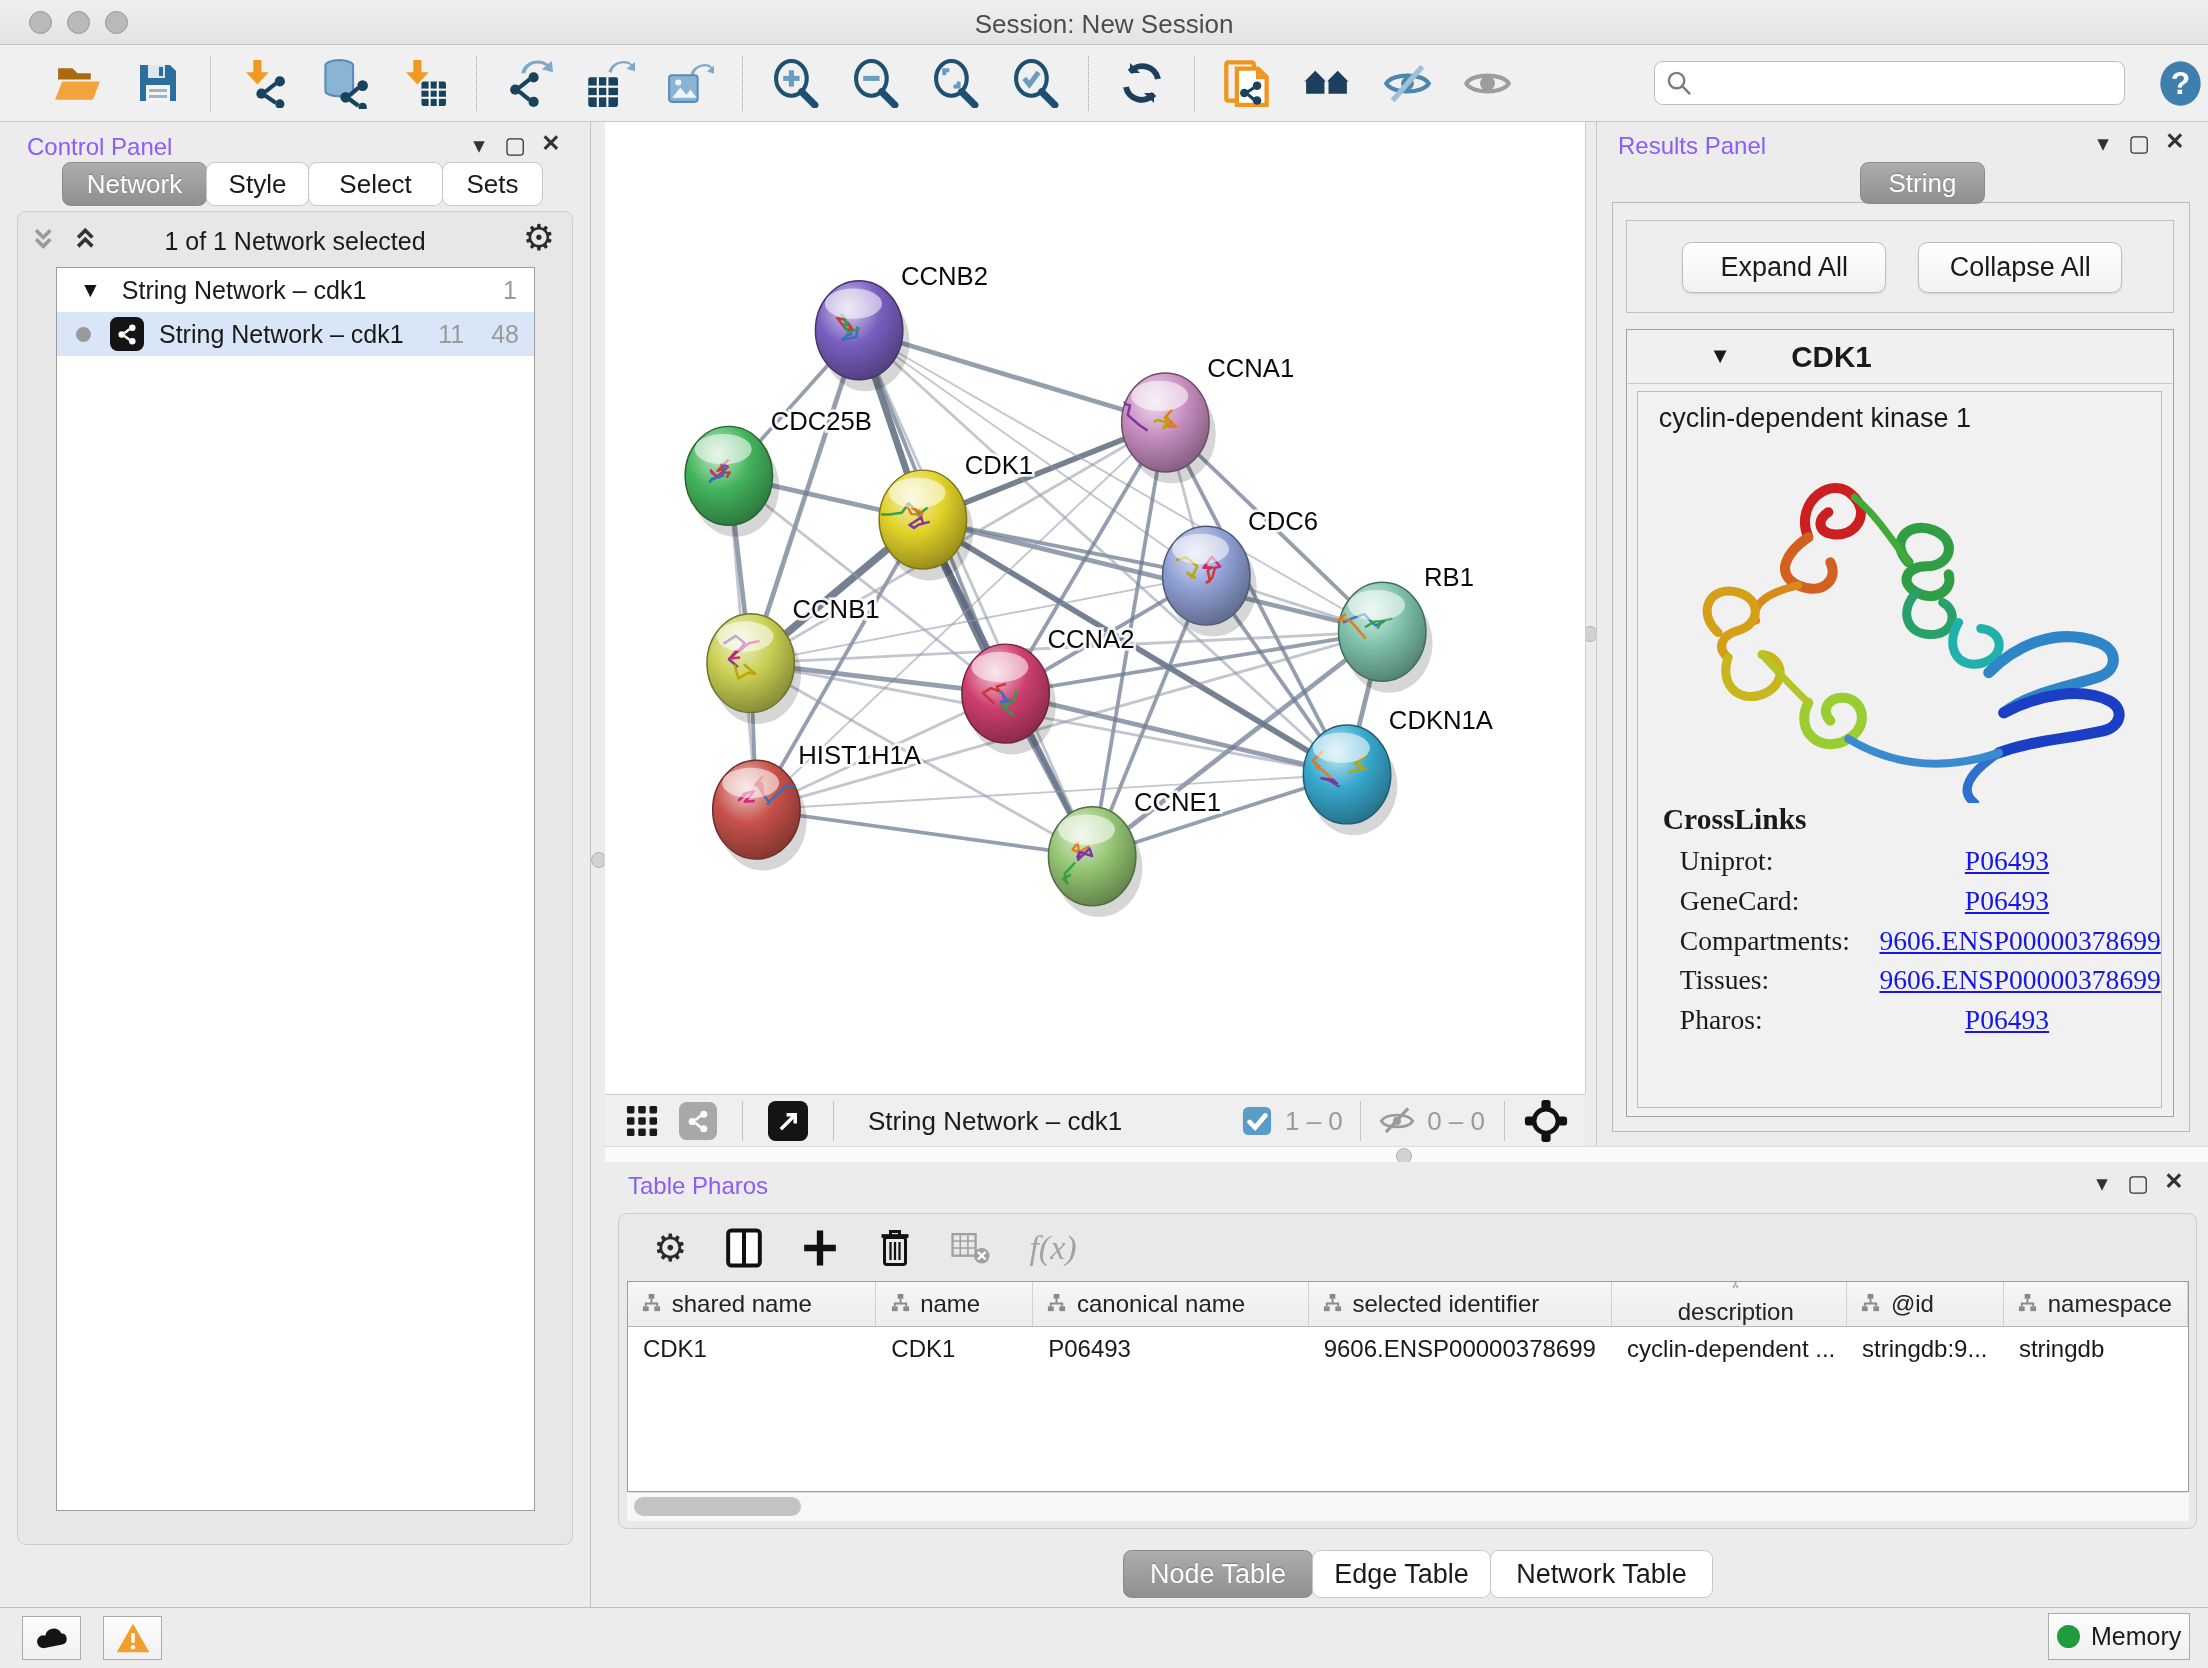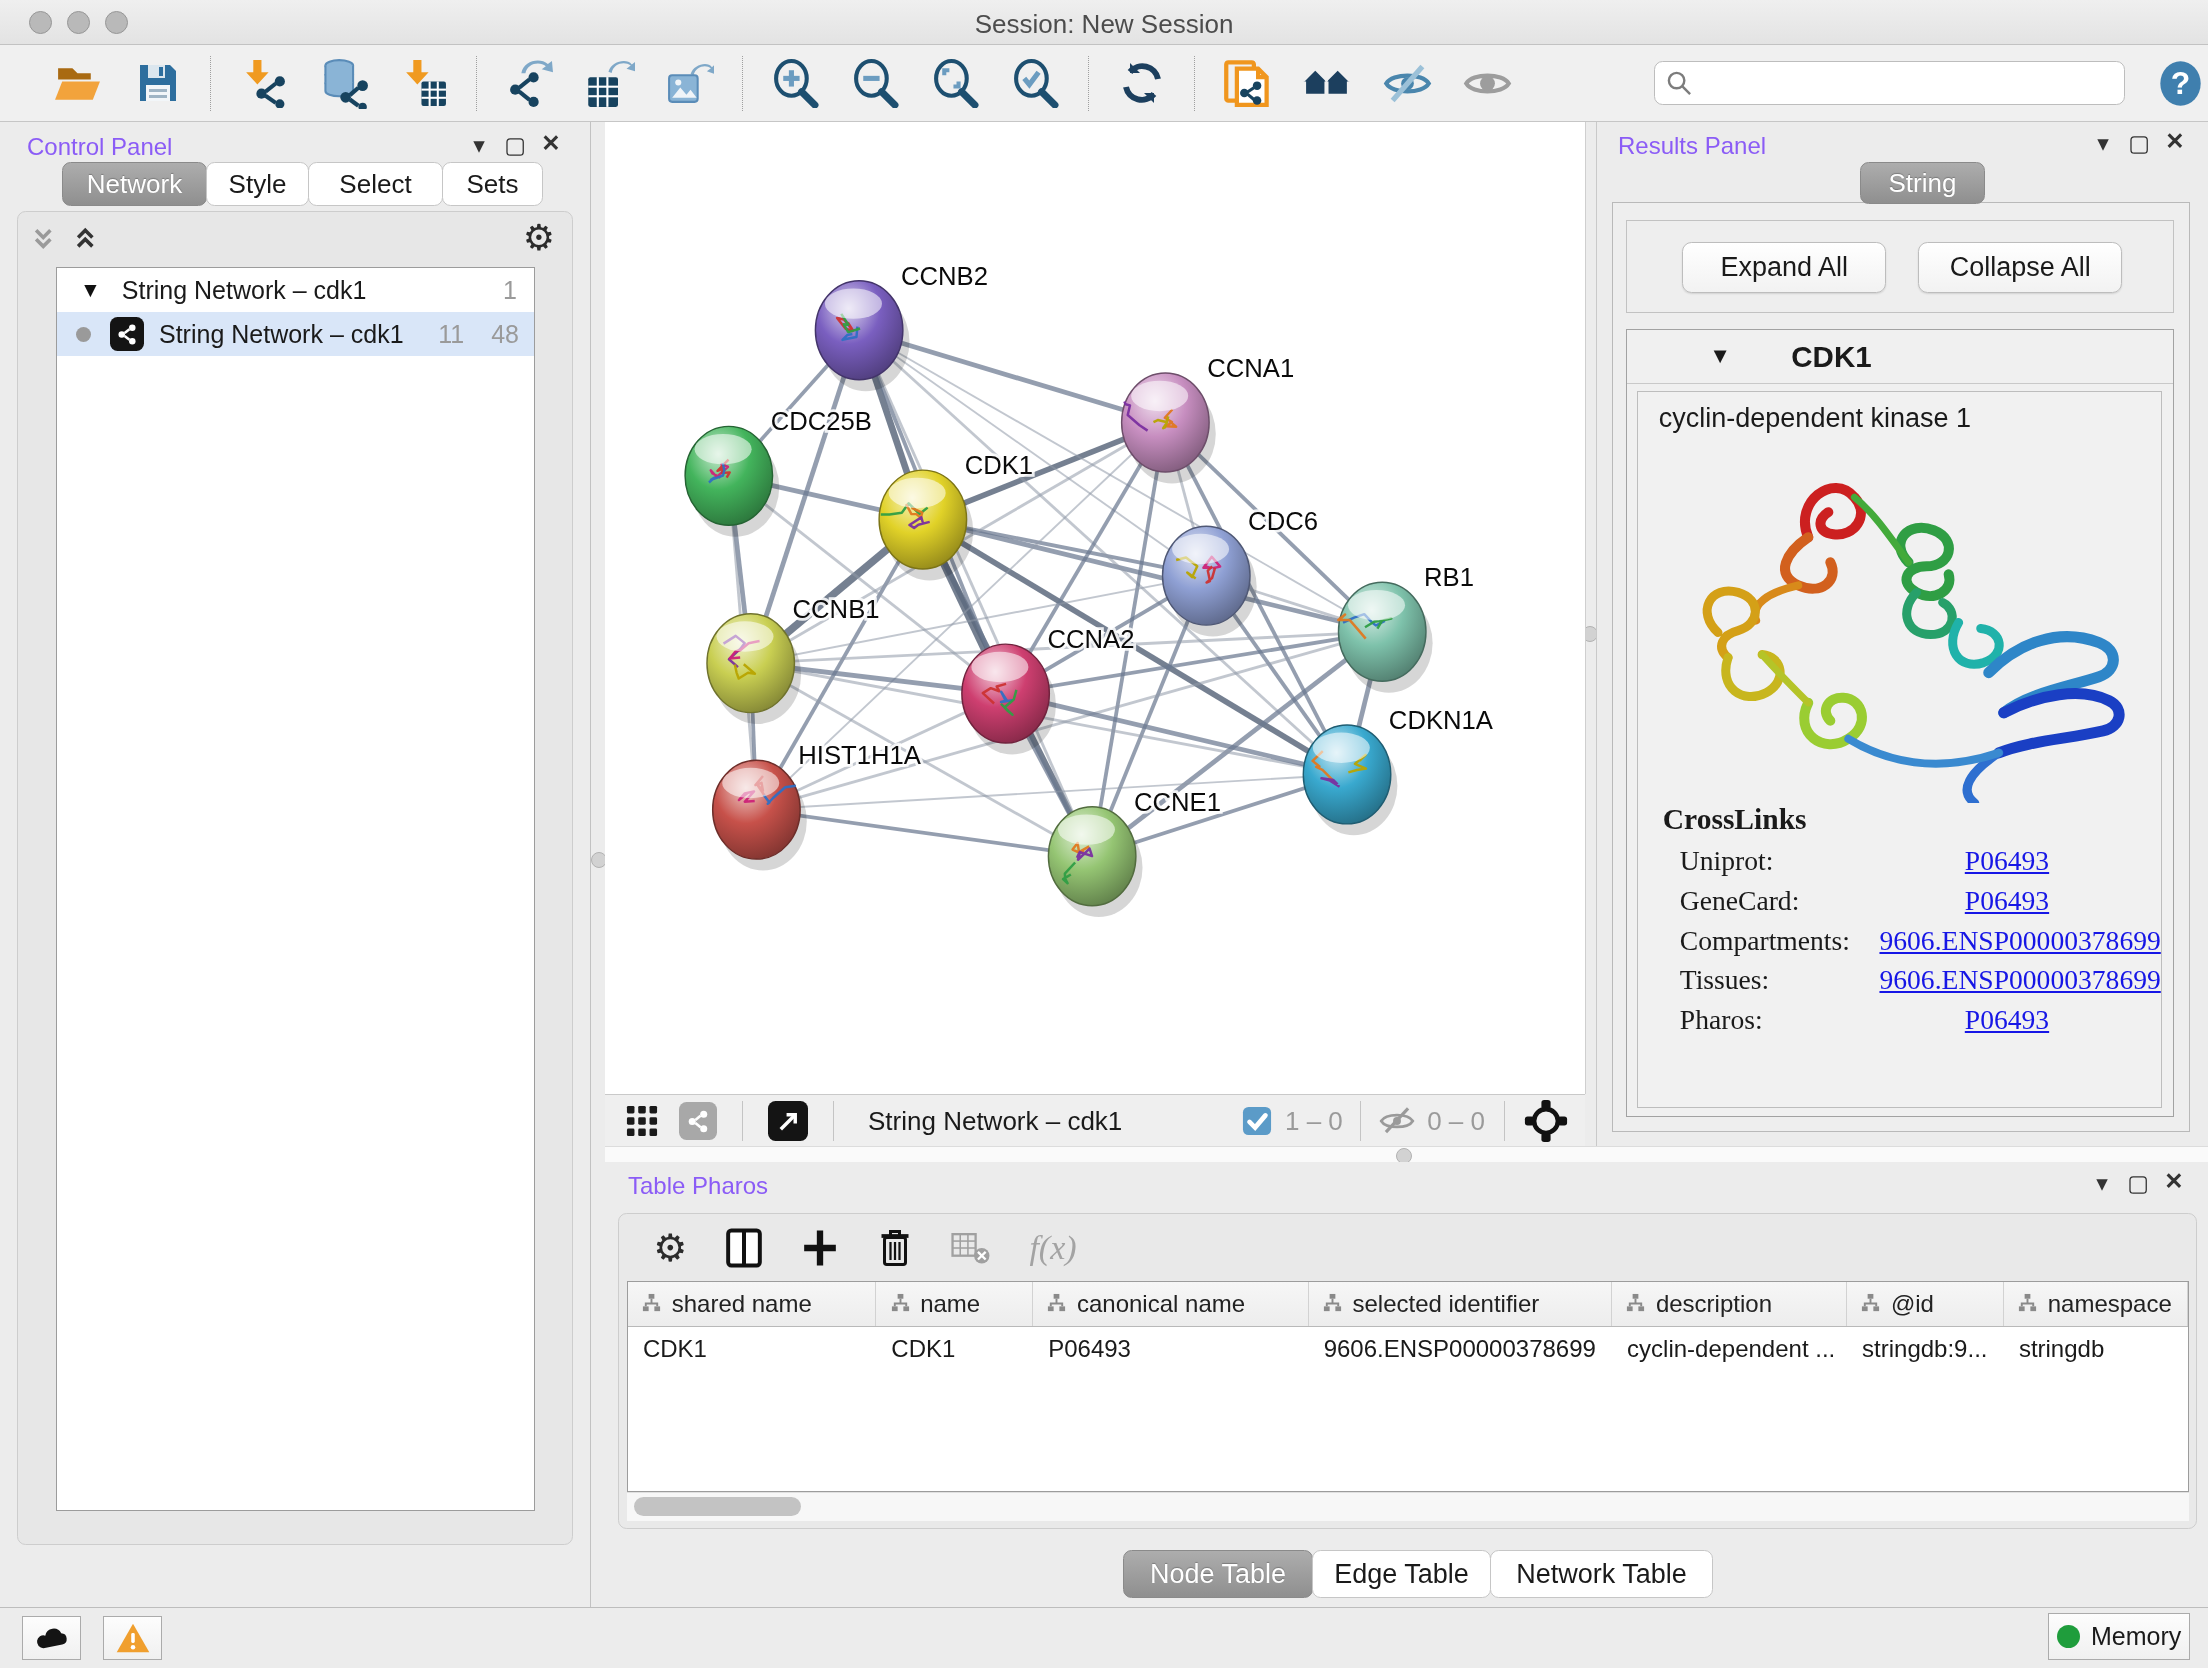--- a/index.html
+++ b/index.html
@@ -311,20 +311,21 @@
           </svg>
       </div>
       <div class="abs" style="left:53px;top:13.3px;">
         <svg width="28.5" height="28.5" viewBox="0 0 32 32">
             <g fill="none" stroke="#333" stroke-width="4">
           <path d="M8 14l8-8 8 8"></path>
               <path d="M8 24l8-8 8 8"></path>
             </g>
           </svg>
       </div>
+      <div class="abs" style="left:0;top:15px;width:100%;text-align:center;font-size:25px;">1 of 1 Network selected</div>
       <div class="abs gear" style="right:17px;top:7.6px;">⚙</div>
 
       <div class="abs listwhite" style="left:38px;top:55px;width:477px;height:1242px;">
         <div class="treerow" style="padding-left:23px;">
           <span style="font-size:21px;color:#111;">▼</span>
           <span style="margin-left:21px;">String Network – cdk1</span>
           <span class="cnt" style="margin-left:auto;margin-right:17px;">1</span>
         </div>
         <div class="treerow rowsel" style="padding-left:19px;">
           <span style="width:15px;height:15px;border-radius:50%;background:#9a9a9a;display:inline-block;"></span>
@@ -809,21 +810,21 @@
                   <rect x="8" y="1" width="6" height="5"></rect>
                   <rect x="2" y="14" width="6" height="5"></rect>
                   <rect x="14" y="14" width="6" height="5"></rect>
                 </g>
                 <g stroke="#8a8a8a" stroke-width="2" fill="none">
                   <path d="M11 6v5M5 14v-3h12v3"></path>
                 </g>
               </svg>
               <span>selected identifier</span>
             </div>
-            <div class="th" style="width: 243px;">
+            <div class="th" style="width: 243px; flex-direction: column;">
               <svg width="21" height="21" viewBox="0 0 22 22">
                 <g fill="#8a8a8a">
                   <rect x="8" y="1" width="6" height="5"></rect>
                   <rect x="2" y="14" width="6" height="5"></rect>
                   <rect x="14" y="14" width="6" height="5"></rect>
                 </g>
                 <g stroke="#8a8a8a" stroke-width="2" fill="none">
                   <path d="M11 6v5M5 14v-3h12v3"></path>
                 </g>
               </svg>

